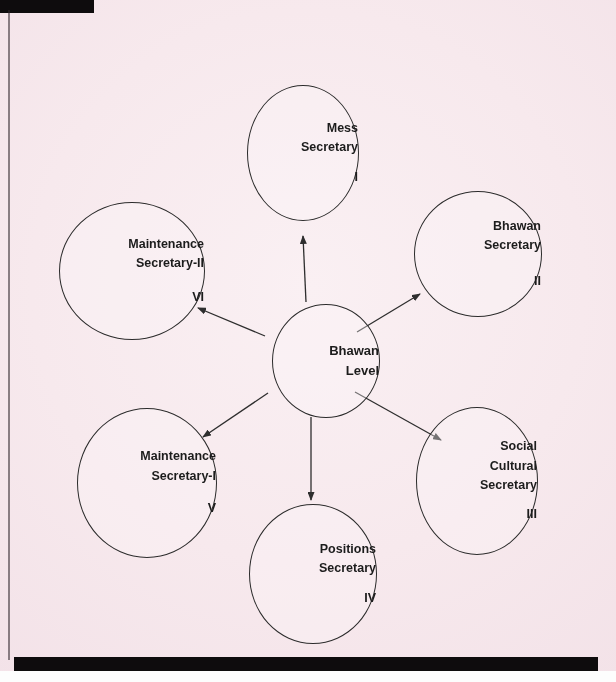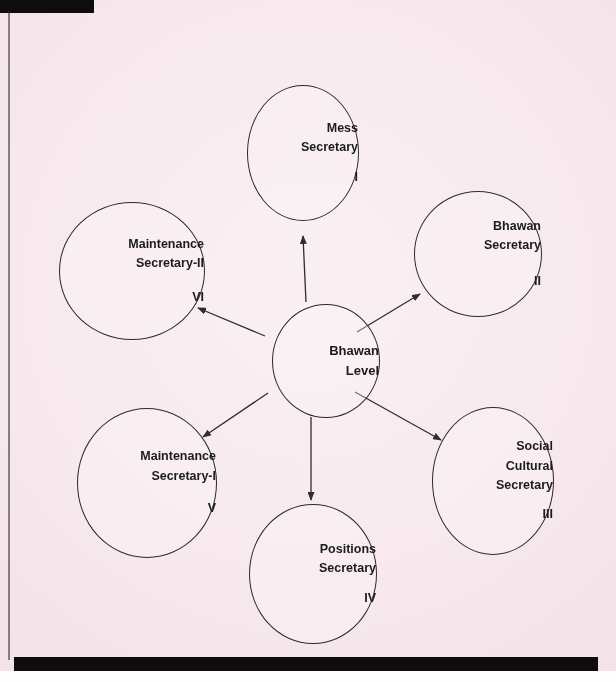--- a/index.html
+++ b/index.html
@@ -72,21 +72,21 @@
     font-size: 12.5px;
     color: #1c1c1c;
     line-height: 1.55;
     background: rgba(252, 246, 248, 0.35);
   }
   .numeral { margin-top: 10px; }
   .n-mess   { left: 247px; top:  85px; width: 110px; height: 134px; }
   .n-sports { left: 414px; top: 191px; width: 126px; height: 124px; }
   .n-maint2 { left:  59px; top: 202px; width: 144px; height: 136px; }
   .n-center { left: 272px; top: 304px; width: 106px; height: 112px; font-size: 13px; }
-  .n-social { left: 432px; top: 407px; width: 120px; height: 146px; }
+  .n-social { left: 416px; top: 407px; width: 120px; height: 146px; }
   .n-maint1 { left:  77px; top: 408px; width: 138px; height: 148px; }
   .n-tech   { left: 249px; top: 504px; width: 126px; height: 138px; }
   .n-sports .numeral { margin-top: 16px; }
   .n-maint2 .numeral { margin-top: 14px; }
   .n-maint1 .numeral { margin-top: 13px; }
 </style>
 </head>
 <body>
 
 <div class="page">

